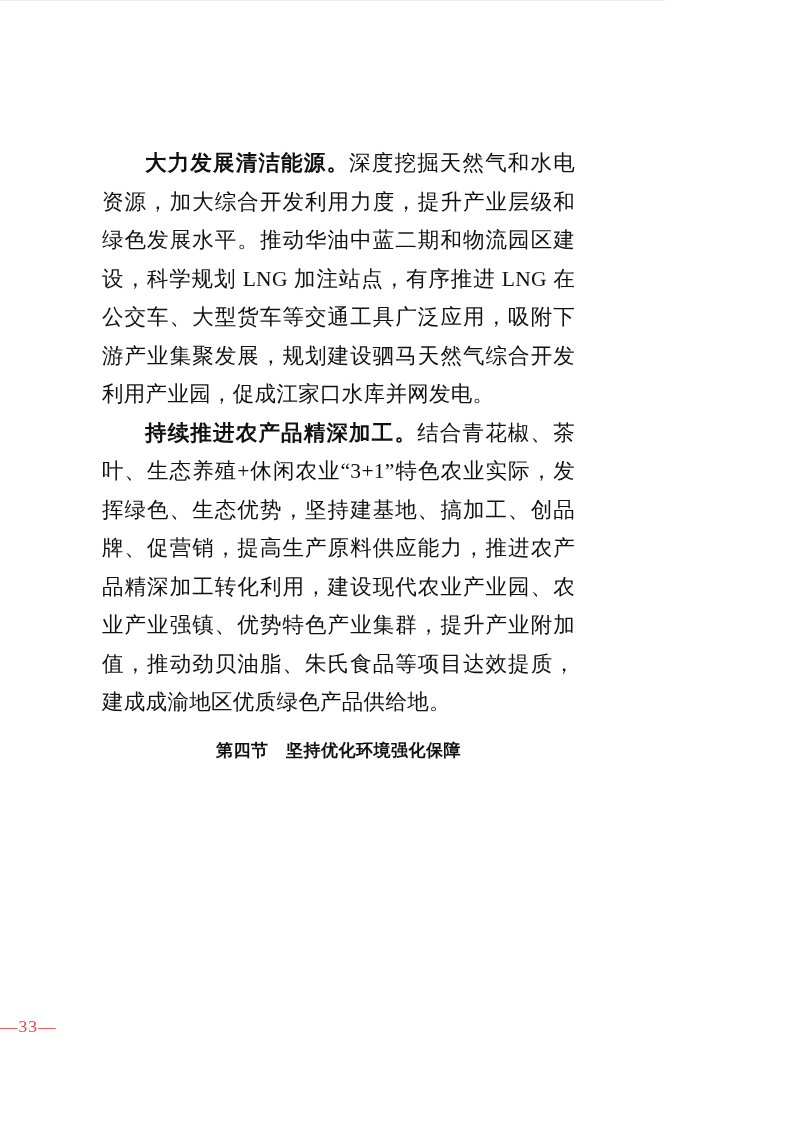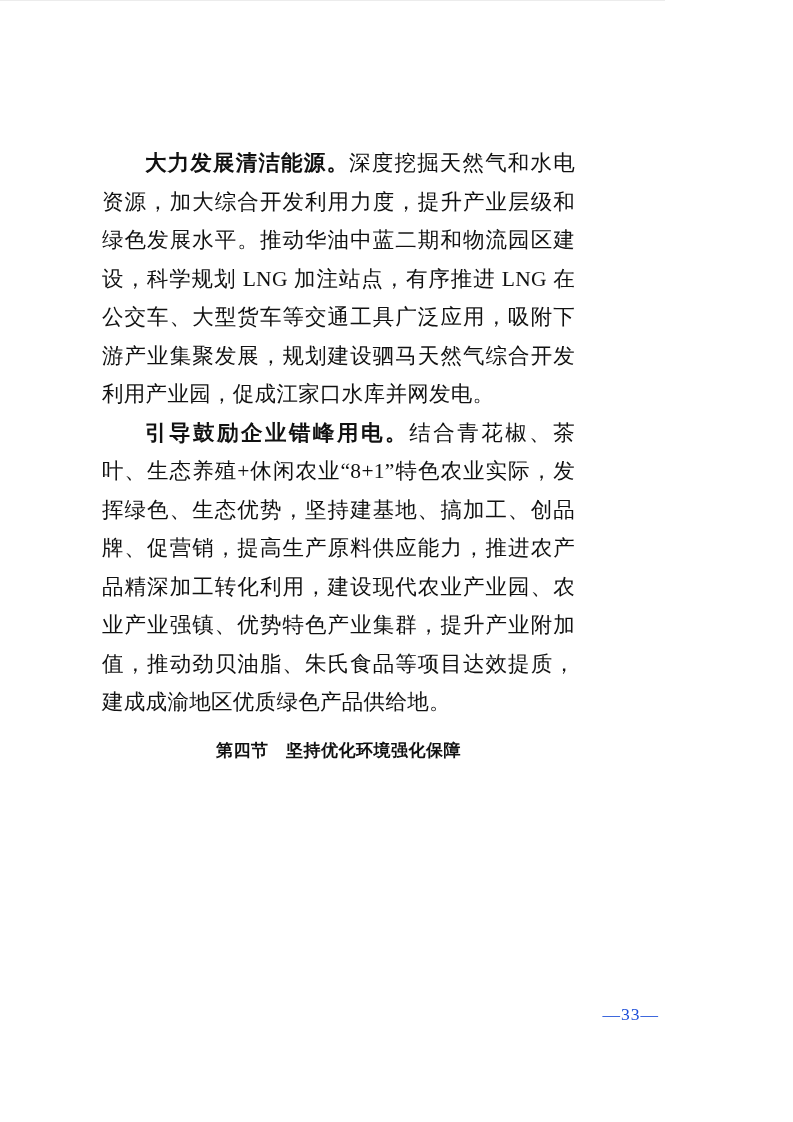--- a/index.html
+++ b/index.html
@@ -37,34 +37,34 @@
     line-height: 38.5px;
     font-weight: bold;
     text-align: center;
     text-indent: 0;
     letter-spacing: 0.5px;
   }
   .page-number {
     position: absolute;
     left: 0;
     right: 6px;
-    bottom: 97px;
-    text-align: right;
+    bottom: 85px;
+    text-align: left;
     font-size: 17.5px;
     letter-spacing: 1px;
-    color: #1d4ed8;
+    color: #ef4444;
   }
 </style>
 </head>
 <body>
 
 <div class="page">
 
   <p class="body-para"><span class="lead">大力发展清洁能源。</span><span>深度挖掘天然气和水电资源，加大综合开发利用力度，提升产业层级和绿色发展水平。推动华油中蓝二期和物流园区建设，科学规划 LNG 加注站点，有序推进 LNG 在公交车、大型货车等交通工具广泛应用，吸附下游产业集聚发展，规划建设驷马天然气综合开发利用产业园，促成江家口水库并网发电。</span></p>
 
-  <p class="body-para"><span class="lead">引导鼓励企业错峰用电。</span><span>结合青花椒、茶叶、生态养殖+休闲农业“8+1”特色农业实际，发挥绿色、生态优势，坚持建基地、搞加工、创品牌、促营销，提高生产原料供应能力，推进农产品精深加工转化利用，建设现代农业产业园、农业产业强镇、优势特色产业集群，提升产业附加值，推动劲贝油脂、朱氏食品等项目达效提质，建成成渝地区优质绿色产品供给地。</span></p>
+  <p class="body-para"><span class="lead">持续推进农产品精深加工。</span><span>结合青花椒、茶叶、生态养殖+休闲农业“3+1”特色农业实际，发挥绿色、生态优势，坚持建基地、搞加工、创品牌、促营销，提高生产原料供应能力，推进农产品精深加工转化利用，建设现代农业产业园、农业产业强镇、优势特色产业集群，提升产业附加值，推动劲贝油脂、朱氏食品等项目达效提质，建成成渝地区优质绿色产品供给地。</span></p>
 
   <h2 class="section-heading">第四节　坚持优化环境强化保障</h2>
 
 
   <div class="page-number">—33—</div>
 
 </div>
 
 </body></html>

